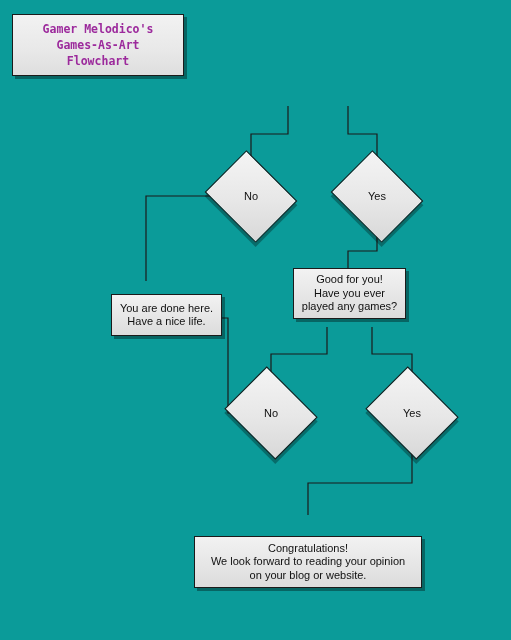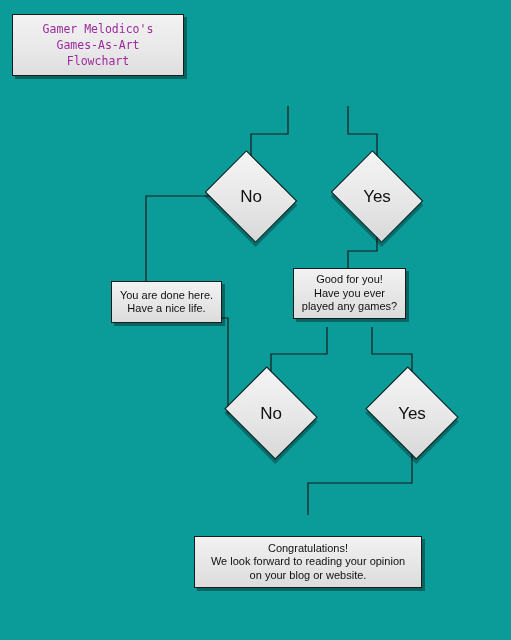--- a/index.html
+++ b/index.html
@@ -55,21 +55,21 @@
     background: linear-gradient(180deg, #f2f2f2 0%, #e8e8e8 60%, #dedede 100%);
     box-shadow: 3px 3px 0 rgba(0,0,0,0.35);
     display: flex;
     align-items: center;
     justify-content: center;
     text-align: center;
   }
   .title-box .txt {
     font-family: "DejaVu Sans Mono", "Liberation Mono", monospace;
     font-size: 11.5px;
-    font-weight: normal;
+    font-weight: bold;
     line-height: 16px;
     color: #9c2a9c;
     white-space: pre-line;
   }
 
   
   .diamond {
     display: flex;
     align-items: center;
     justify-content: center;
@@ -81,21 +81,21 @@
     height: 100%;
     transform: rotate(45deg);
     border: 1px solid #1b1b1b;
     background: linear-gradient(135deg, #f4f4f4 0%, #e7e7e7 55%, #d8d8d8 100%);
     box-shadow: 3px 3px 0 rgba(0,0,0,0.30);
     box-sizing: border-box;
   }
   .diamond .txt {
     position: relative;
     z-index: 2;
-    font-size: 17px;
+    font-size: 11px;
     line-height: 13px;
     color: #101010;
   }
 </style>
 </head>
 <body>
 
 <div id="canvas">
 
   <svg id="edges" viewBox="0 0 511 640" width="511" height="640">
@@ -129,21 +129,21 @@
   <div class="node diamond" style="left:215px; top:167px; width:72px; height:59px;">
     <div class="dia-shape"></div>
     <div class="txt">No</div>
   </div>
 
   <div class="node diamond" style="left:341px; top:167px; width:72px; height:59px;">
     <div class="dia-shape"></div>
     <div class="txt">Yes</div>
   </div>
 
-  <div class="node box" style="left:111px; top:281px; width:111px; height:42px;">
+  <div class="node box" style="left:111px; top:294px; width:111px; height:42px;">
     <div class="txt">You are done here.
 Have a nice life.</div>
   </div>
 
   <div class="node box" style="left:293px; top:268px; width:113px; height:51px;">
     <div class="txt">Good for you!
 Have you ever
 played any games?</div>
   </div>
 

